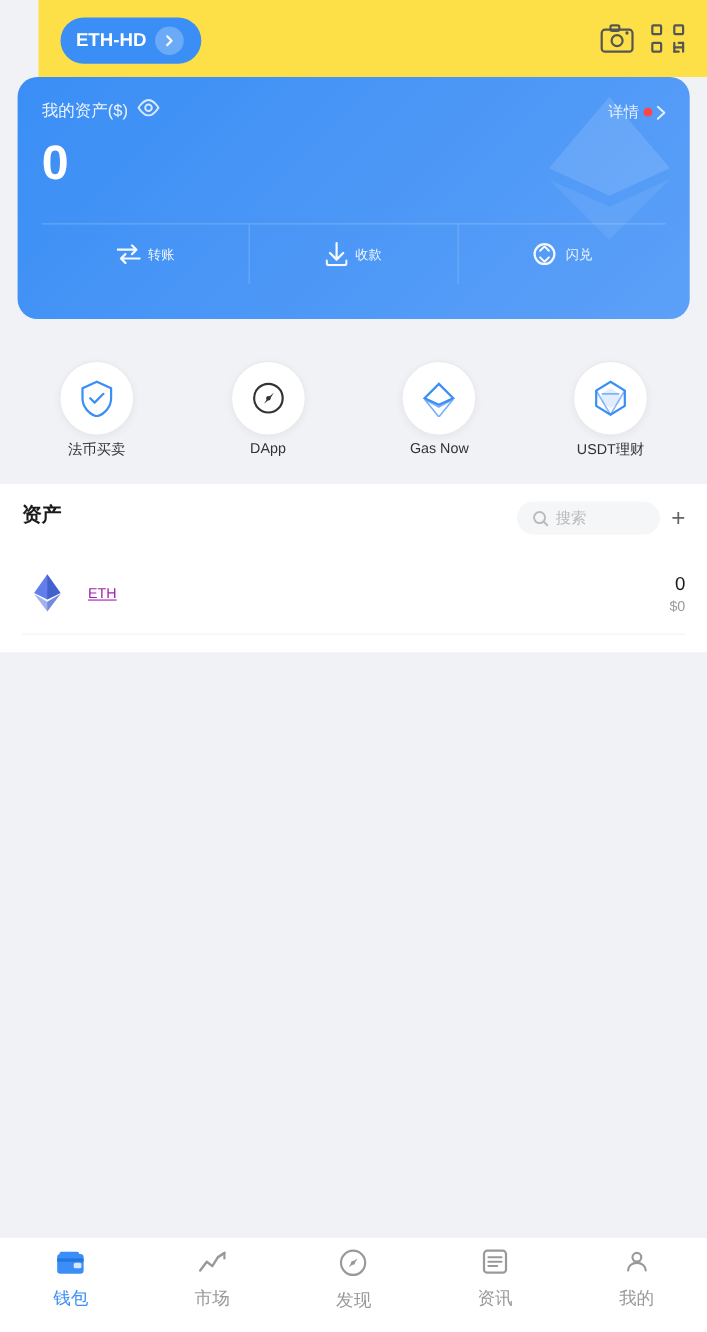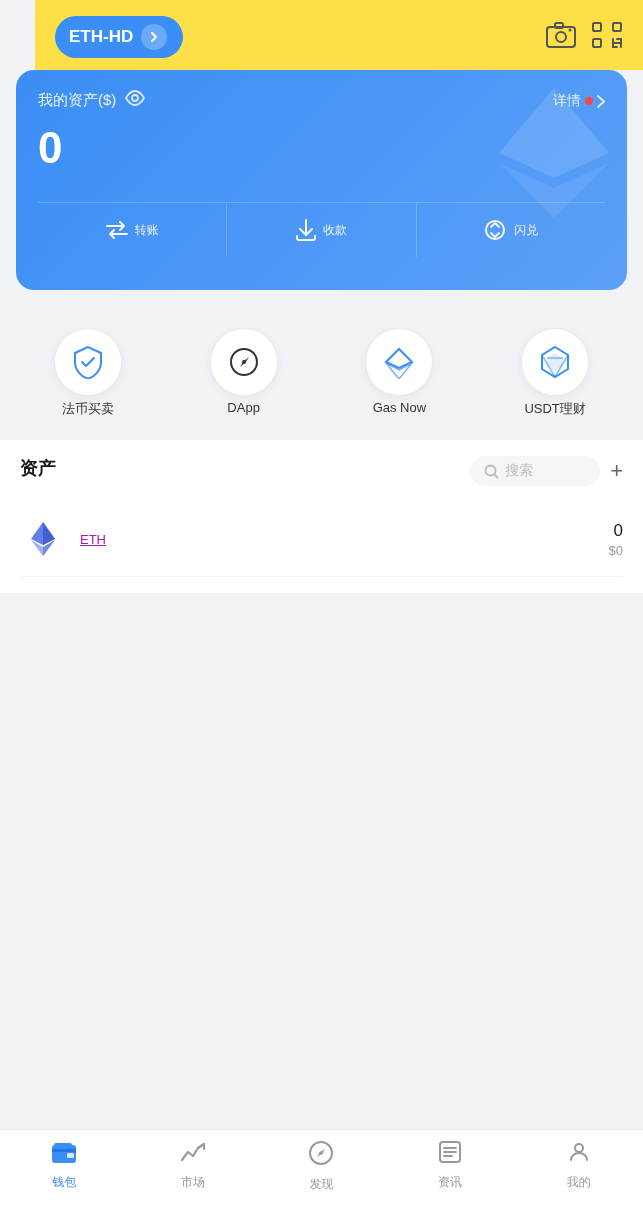--- a/index.html
+++ b/index.html
@@ -262,21 +262,21 @@
       gap: 4px;
       cursor: pointer;
       min-width: 60px;
     }
     .nav-icon {
       font-size: 24px;
       color: #999;
     }
     .nav-icon.active { color: #3a8ef5; }
     .nav-label {
-      font-size: 12px;
+      font-size: 16px;
       color: #999;
     }
     .nav-label.active { color: #3a8ef5; }
 
     
     .main-content {
       padding-bottom: 80px;
     }
   </style>
 </head>

